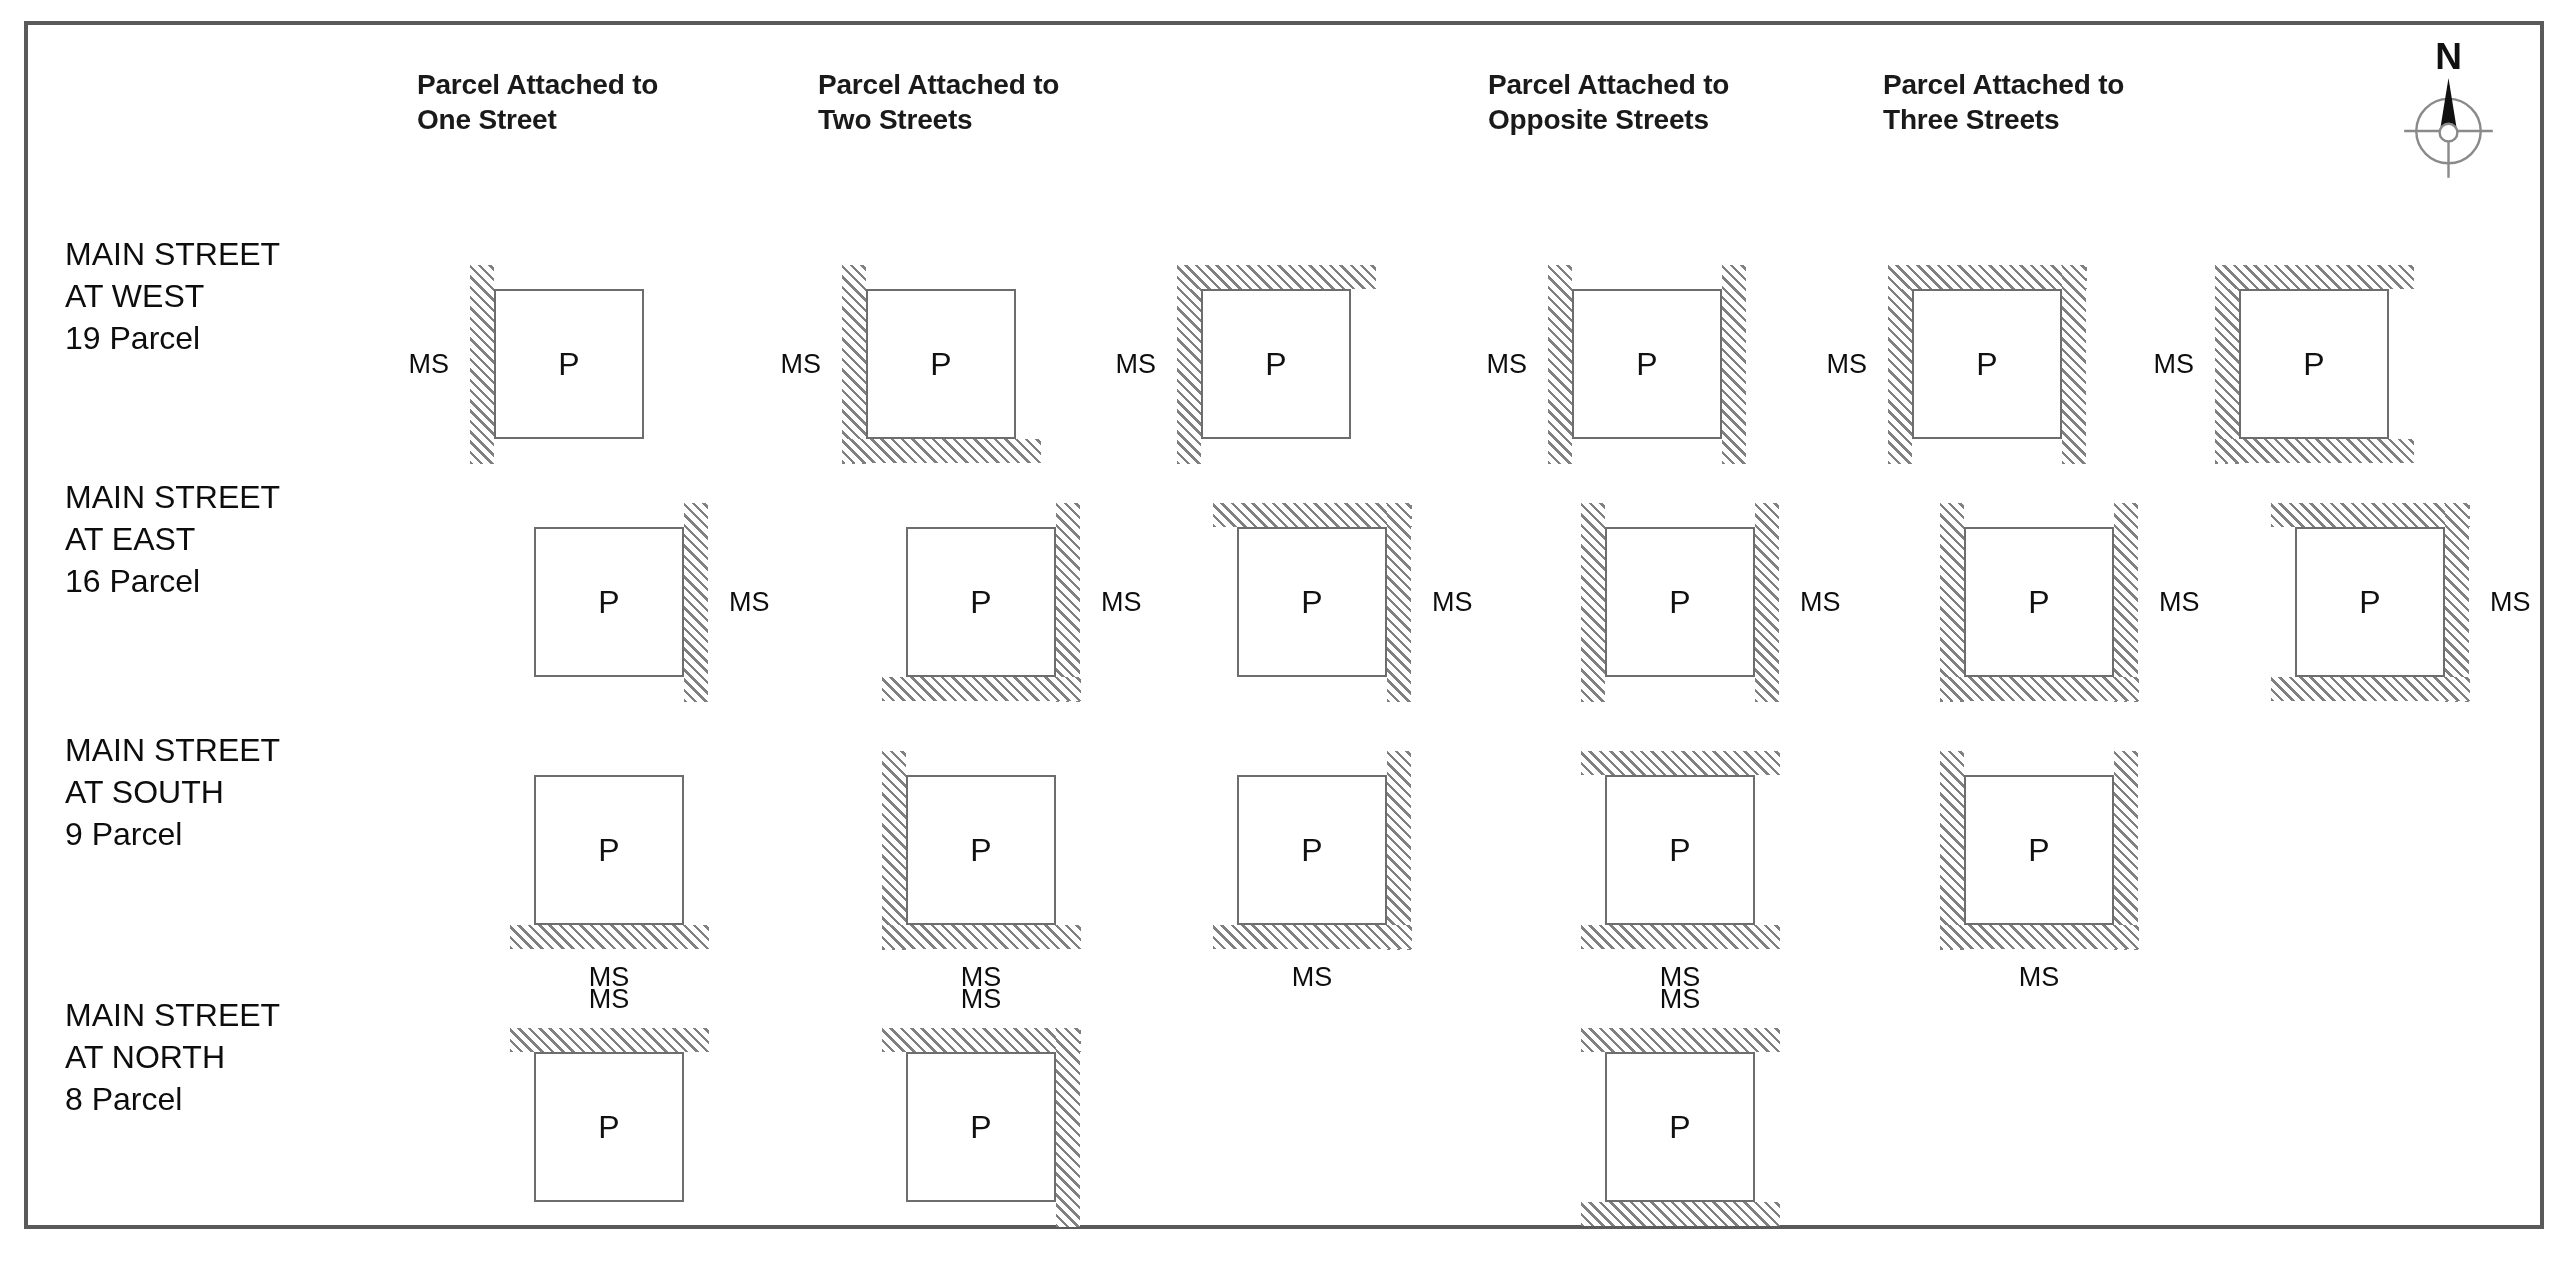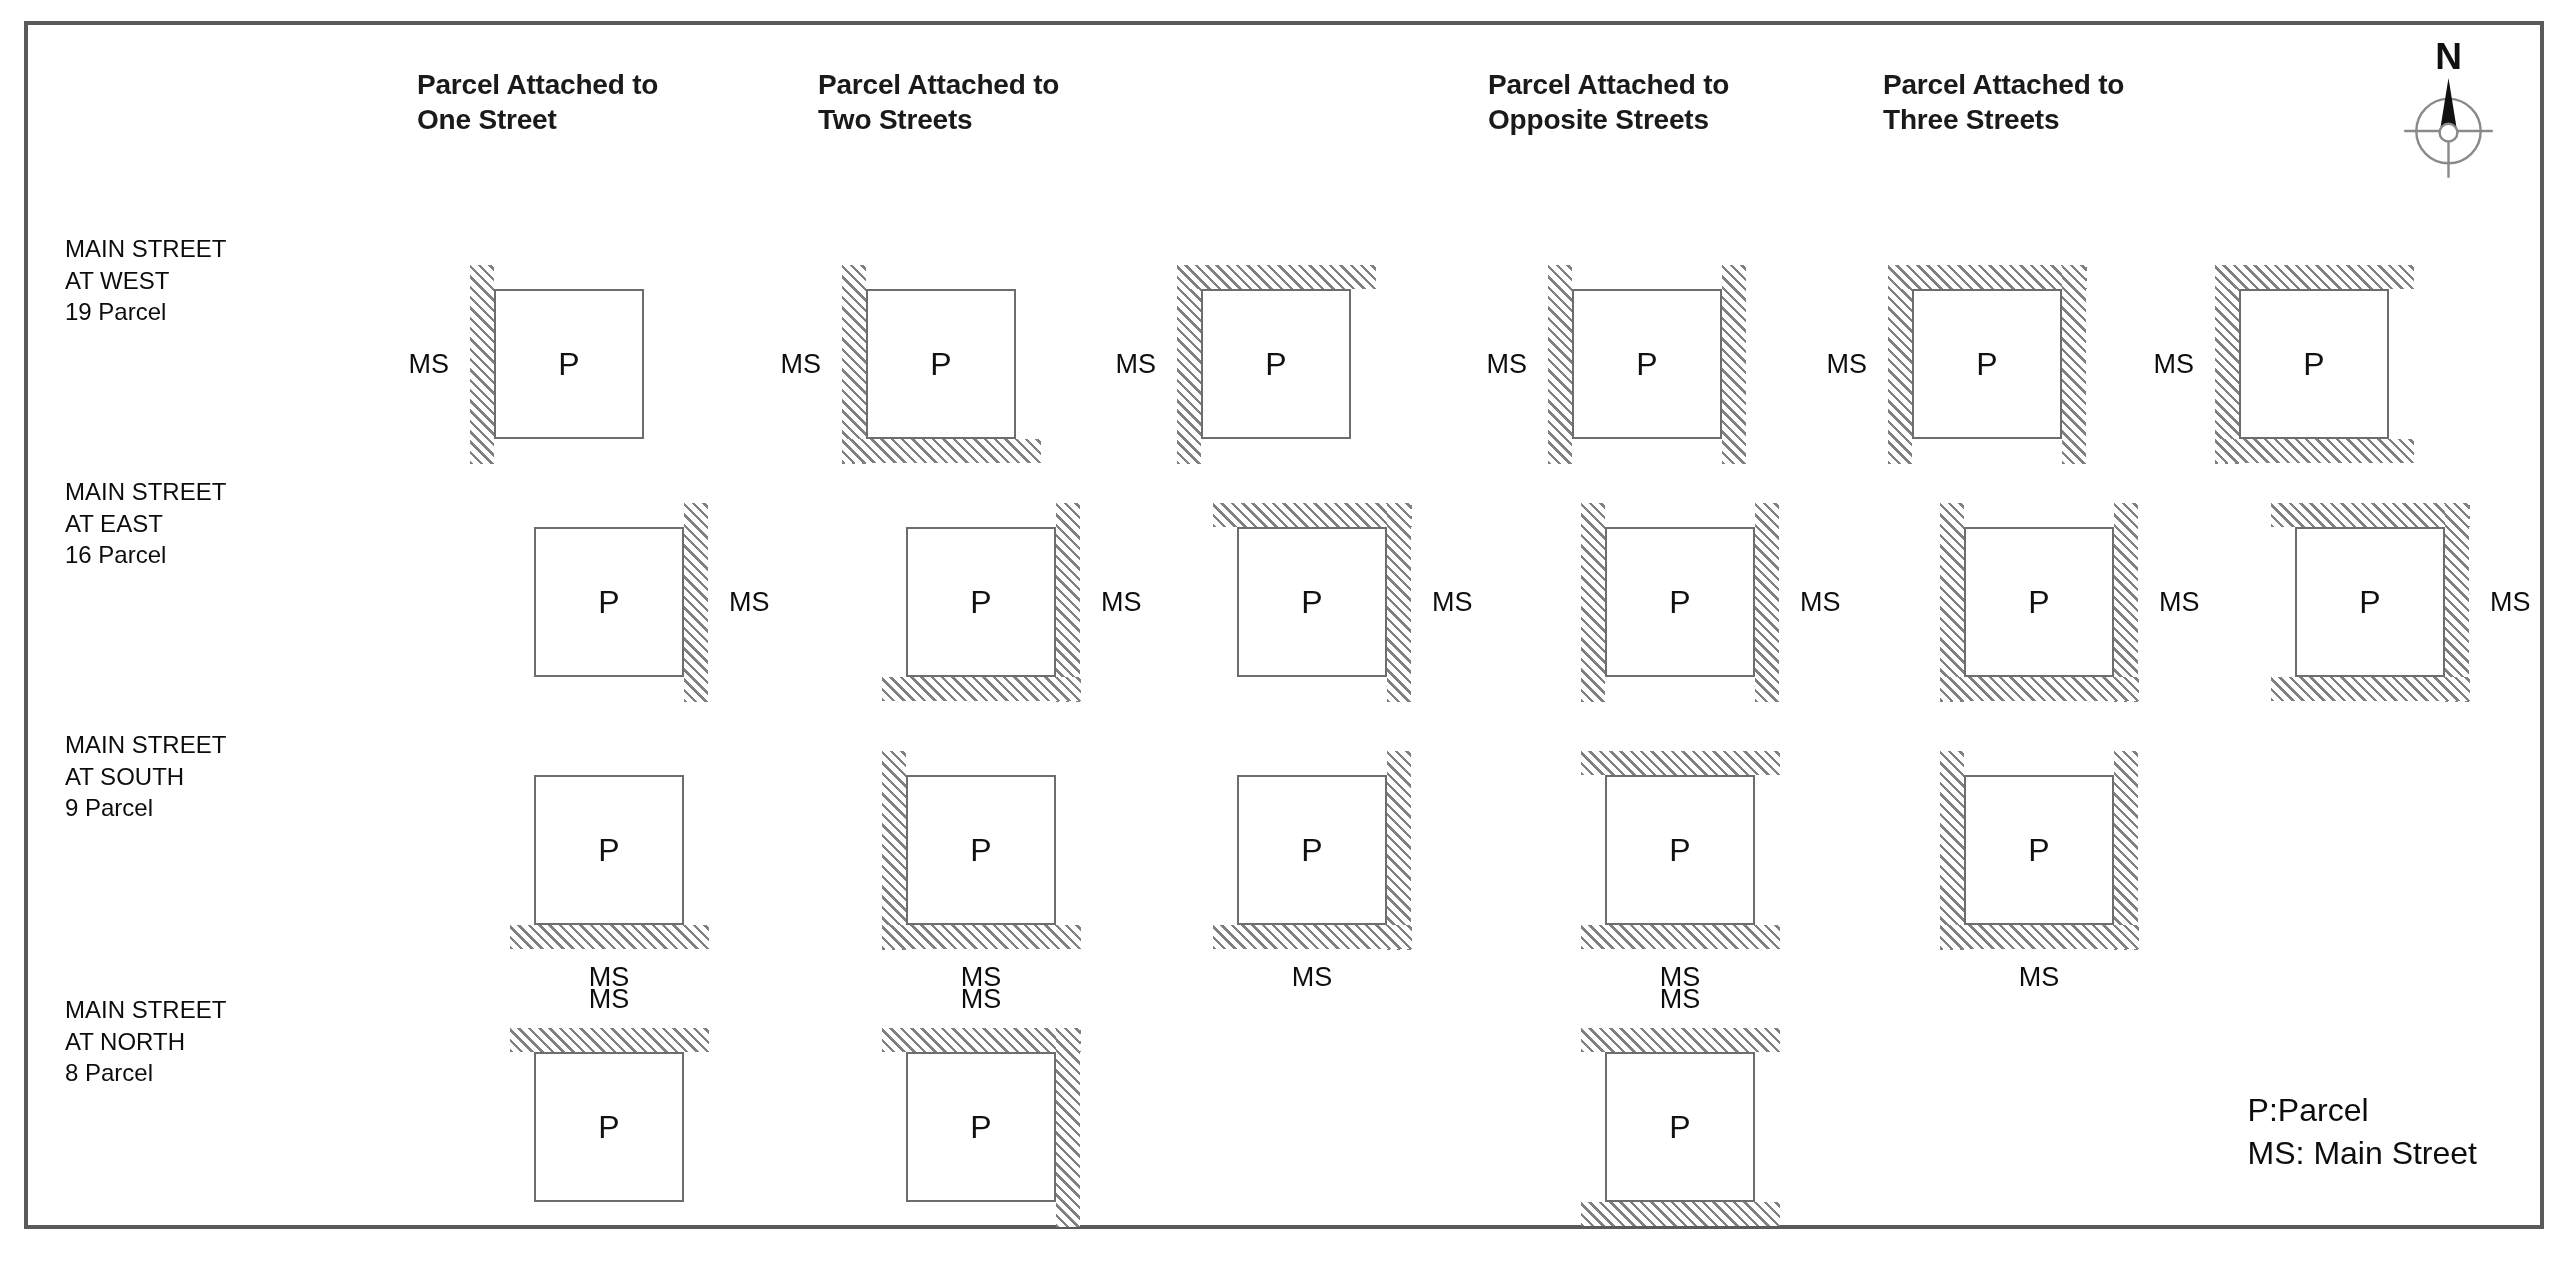--- a/index.html
+++ b/index.html
@@ -34,21 +34,21 @@
     line-height: 1.25;
     letter-spacing: -0.2px;
     white-space: pre-line;
     color: #1a1a1a;
   }
 
   
   .row-label {
     position: absolute;
     left: 37px;
-    font-size: 24px;
+    font-size: 32px;
     line-height: 1.32;
     white-space: pre-line;
     color: #0d0d0d;
   }
 
   
   .cell {
     position: absolute;
     width: 242px;
     height: 242px;
@@ -360,19 +360,15 @@
     <div class="n-letter">N</div>
     <svg width="121" height="145" viewBox="0 0 150 180">
       <circle cx="75" cy="118" r="40" fill="none" stroke="#8a8a8a" stroke-width="3"></circle>
       <line x1="20" y1="118" x2="130" y2="118" stroke="#8a8a8a" stroke-width="3"></line>
       <line x1="75" y1="62" x2="75" y2="176" stroke="#8a8a8a" stroke-width="3"></line>
       <polygon points="75,52 86,120 75,112 64,120" fill="#111111"></polygon>
       <circle cx="75" cy="120" r="11" fill="#ffffff" stroke="#8a8a8a" stroke-width="3"></circle>
     </svg>
   </div>
 
-  <div id="legend">
-    <div class="legend-line">P:Parcel</div>
-    <div class="legend-line">MS: Main Street</div>
-  </div>
 
 </div>
 
 
 </body></html>

